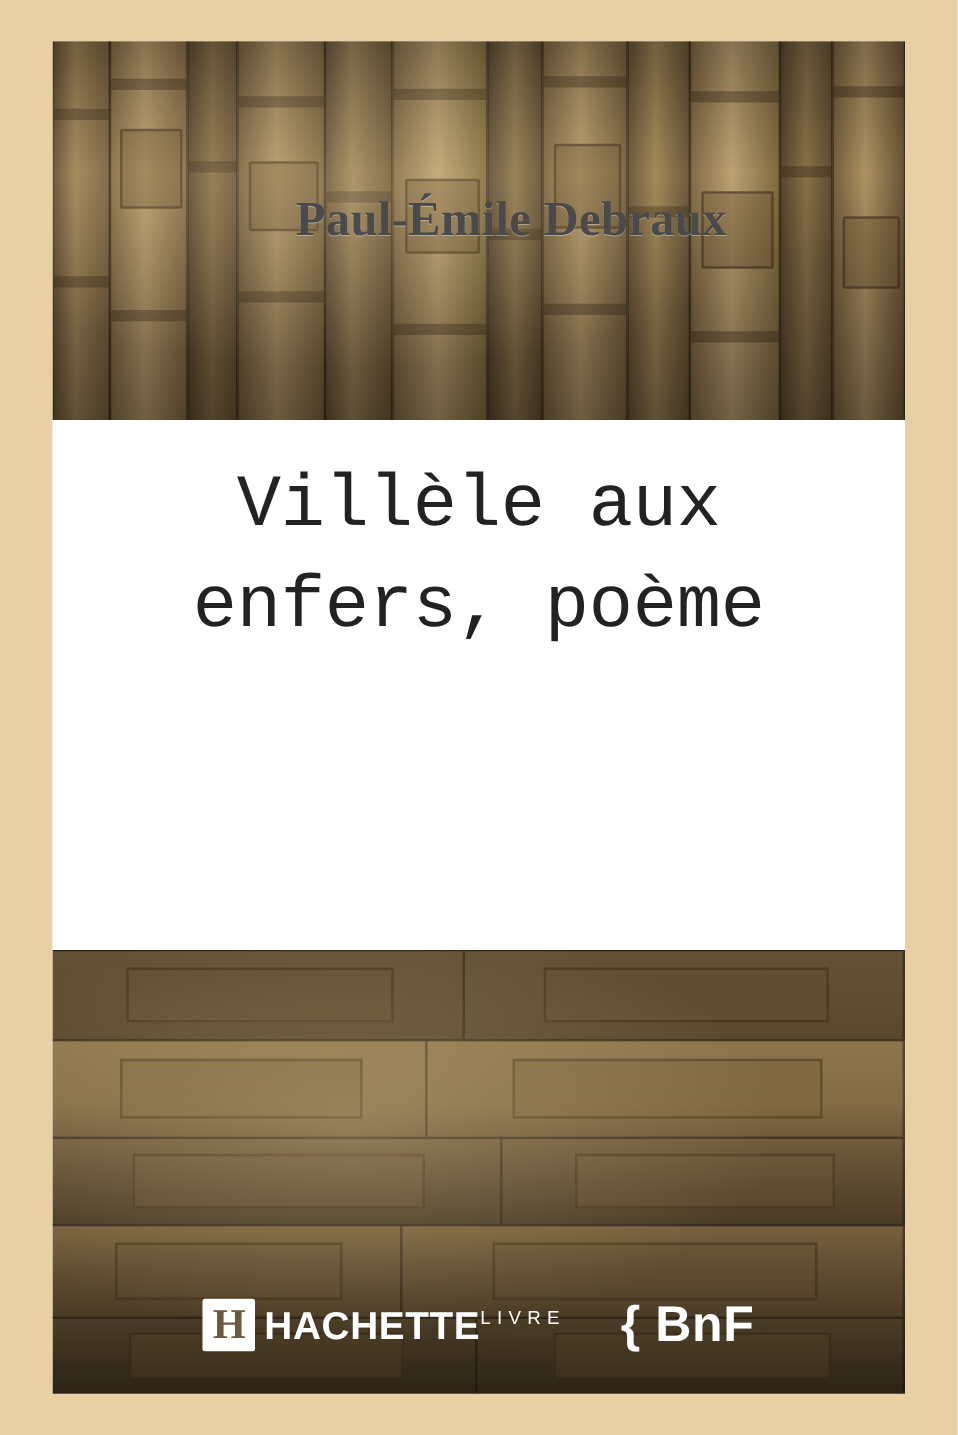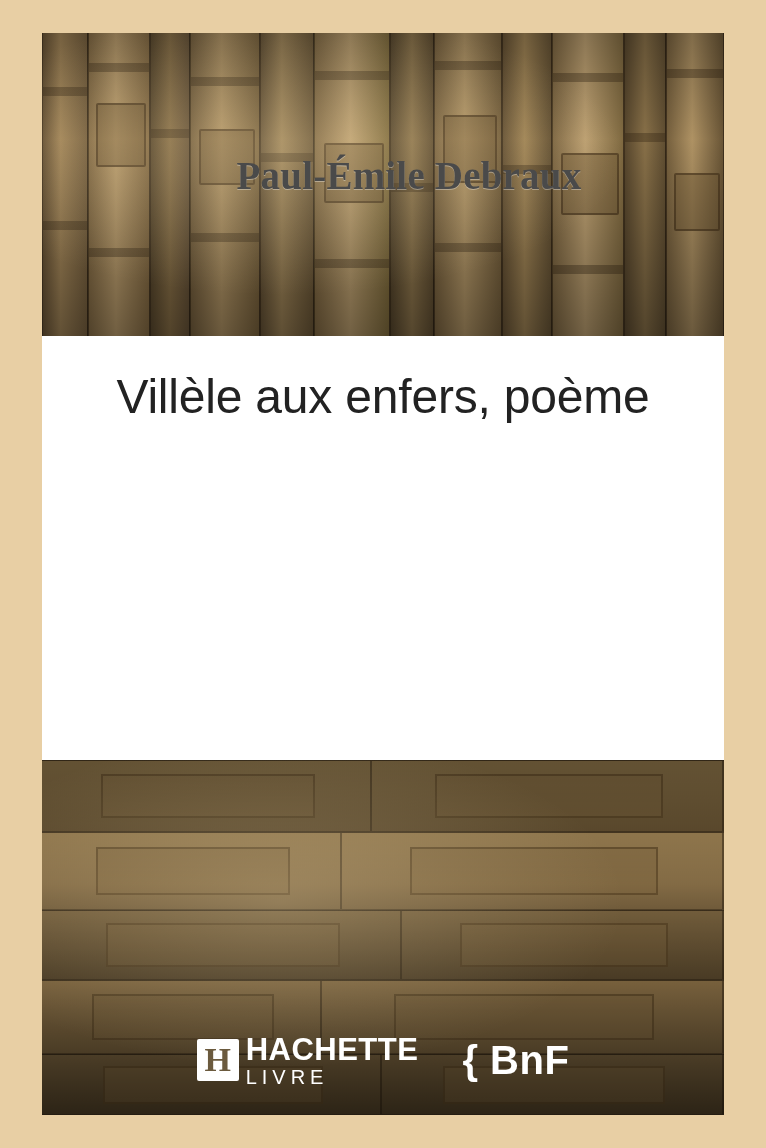--- a/index.html
+++ b/index.html
@@ -141,22 +141,22 @@
     width: 682px;
     height: 424px;
     background: #ffffff;
   }
   .book-title {
     position: absolute;
     left: 36px;
     top: 28px;
     width: 610px;
     text-align: center;
-    font-family: Liberation Sans, sans-serif;
-    font-size: 48px;
+    font-family: Liberation Mono, monospace;
+    font-size: 59px;
     line-height: 1.38;
     color: #222222;
     letter-spacing: -0.2px;
   }
 
   
   .logos {
     position: absolute;
     left: 0;
     bottom: 22px;
@@ -191,34 +191,34 @@
     font-weight: bold;
     font-size: 34px;
     color: #6b5a3e;
     line-height: 42px;
     text-align: center;
     width: 42px;
     display: block;
   }
   .hachette .wordmark {
     display: flex;
-    flex-direction: column;
+    flex-direction: row;
     align-items: flex-start;
     line-height: 1;
   }
   .hachette .wordmark .top {
     font-family: "Liberation Sans", sans-serif;
     font-weight: bold;
     font-size: 31px;
     color: #ffffff;
     letter-spacing: 0.5px;
   }
   .hachette .wordmark .bot {
     font-family: "Liberation Sans", sans-serif;
-    font-size: 20px;
+    font-size: 15px;
     color: #ffffff;
     letter-spacing: 5px;
     margin-top: 2px;
   }
 
   .bnf {
     font-family: "Liberation Sans", sans-serif;
     font-weight: bold;
     font-size: 40px;
     color: #ffffff;

